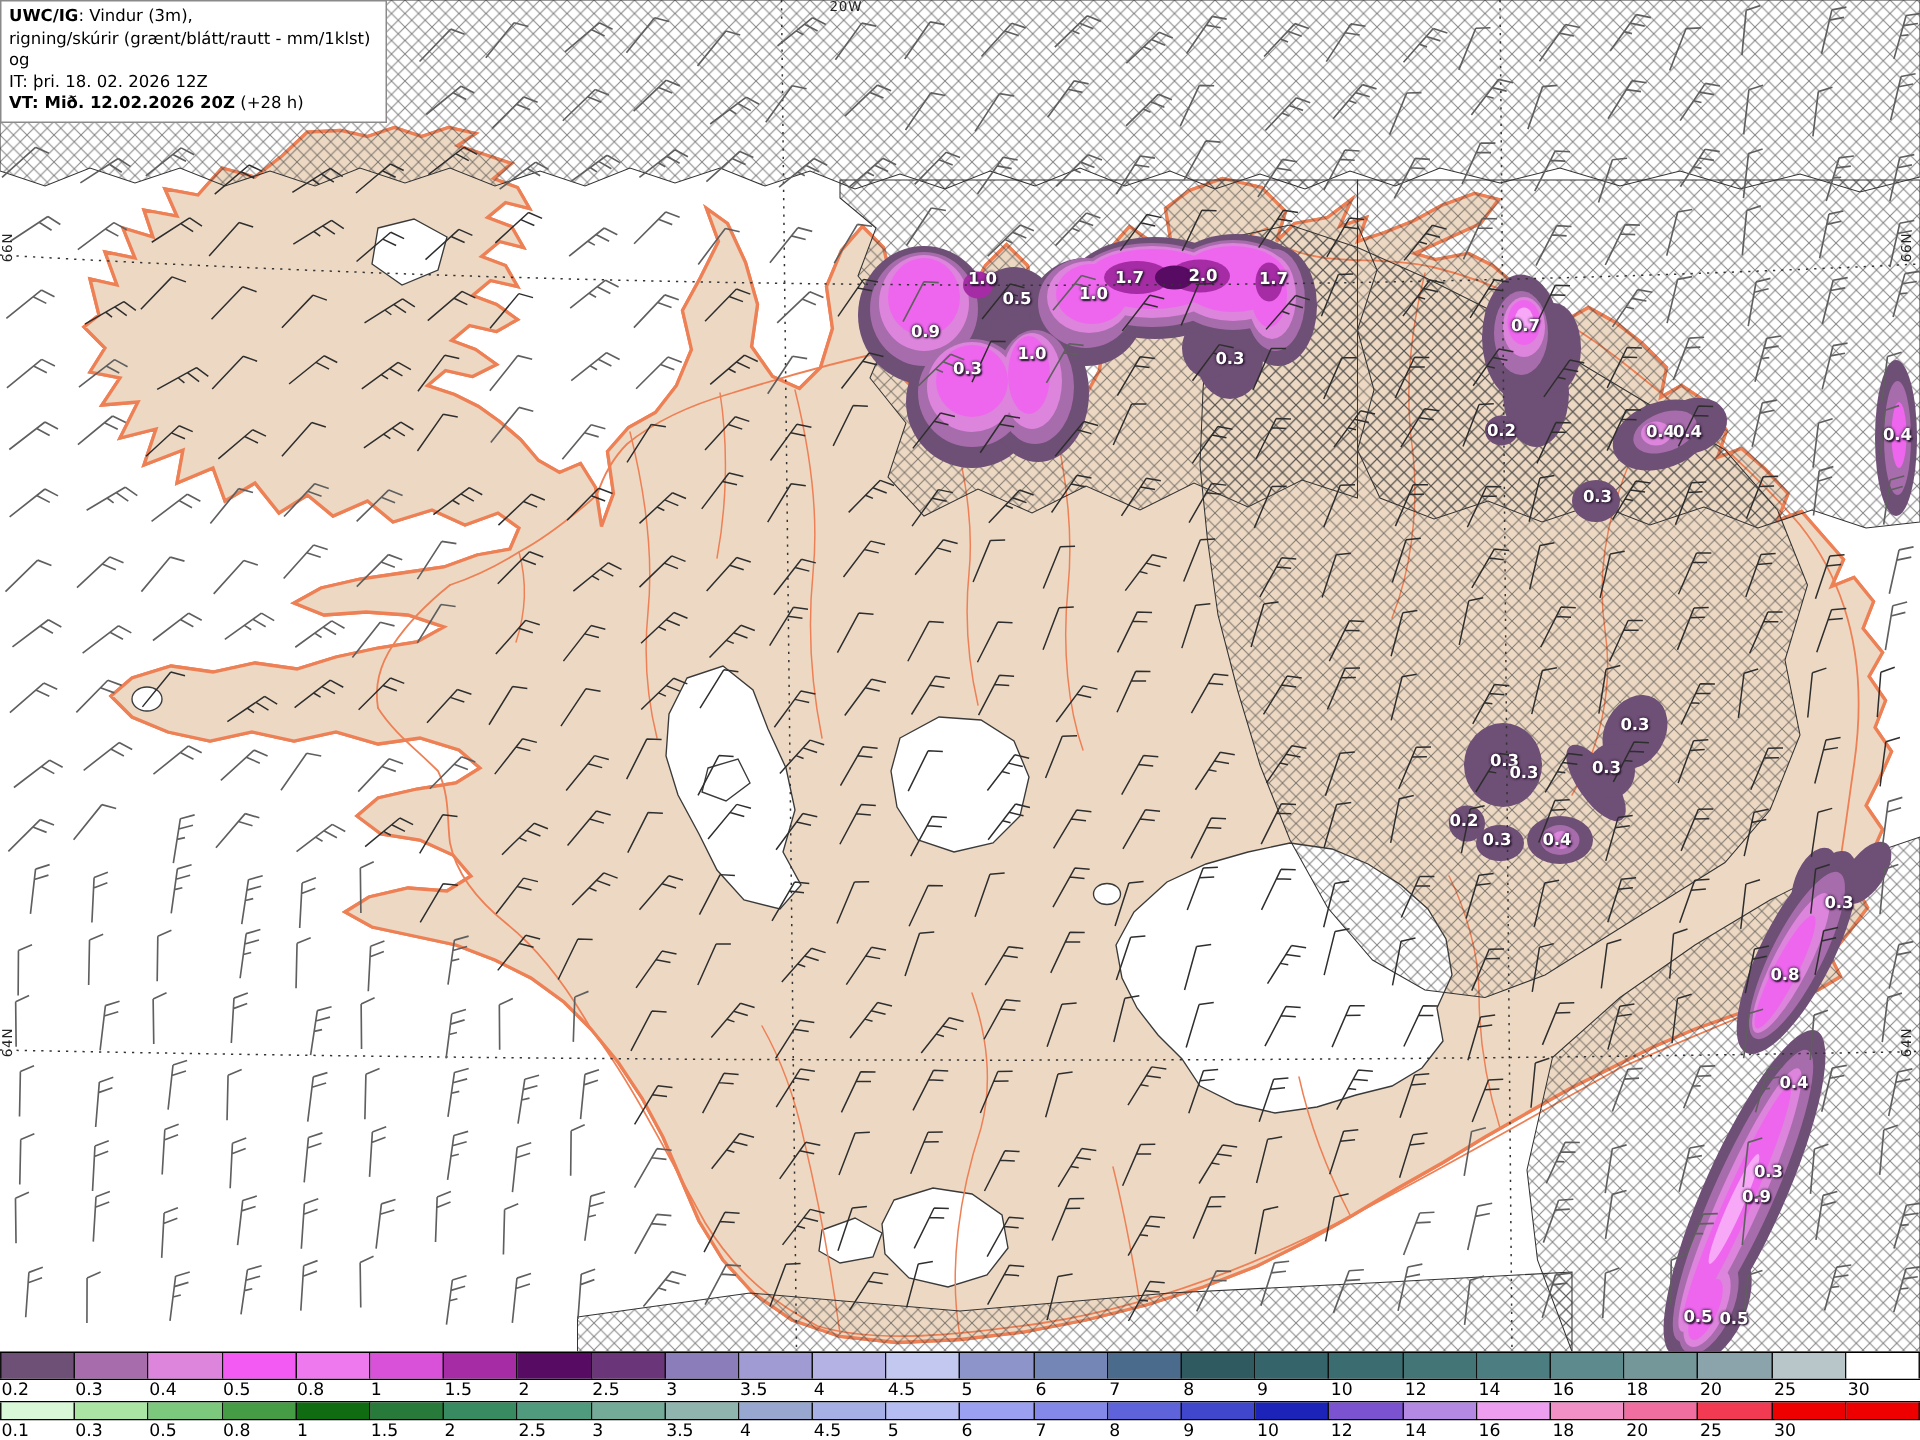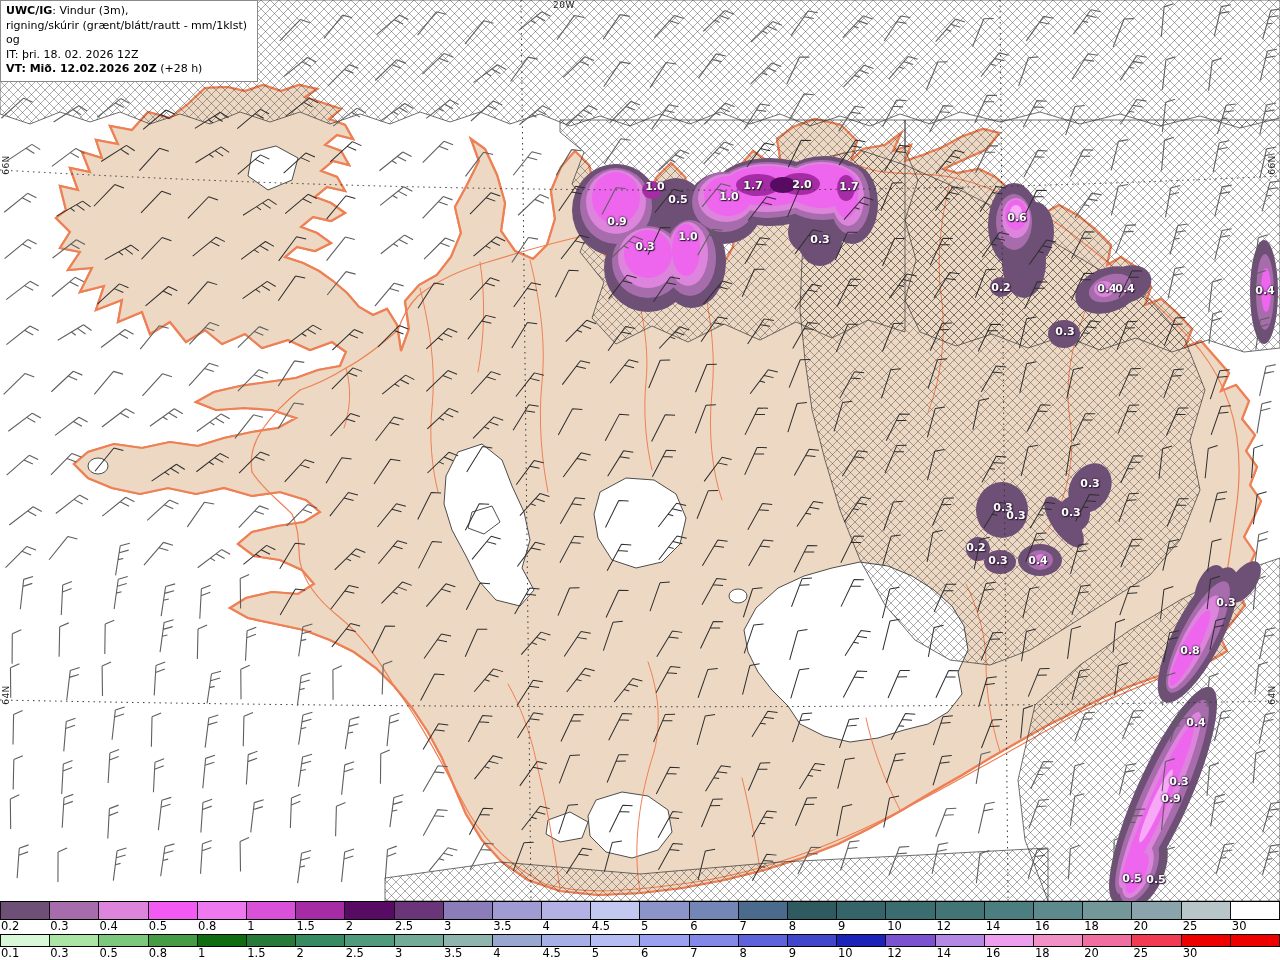--- a/index.html
+++ b/index.html
@@ -755,21 +755,21 @@
         <div class="pv" style="left: 655px; top: 186px;">1.0</div>
         <div class="pv" style="left: 678px; top: 199px;">0.5</div>
         <div class="pv" style="left: 617px; top: 221px;">0.9</div>
         <div class="pv" style="left: 645px; top: 246px;">0.3</div>
         <div class="pv" style="left: 688px; top: 236px;">1.0</div>
         <div class="pv" style="left: 729px; top: 196px;">1.0</div>
         <div class="pv" style="left: 753px; top: 185px;">1.7</div>
         <div class="pv" style="left: 782px; top: 184px; margin-left: 20px;">2.0</div>
         <div class="pv" style="left: 849px; top: 186px;">1.7</div>
         <div class="pv" style="left: 820px; top: 239px;">0.3</div>
-        <div class="pv" style="left: 1017px; top: 217px;">0.6</div>
+        <div class="pv" style="left: 1017px; top: 217px;">0.7</div>
         <div class="pv" style="left: 1001px; top: 287px;">0.2</div>
         <div class="pv" style="left: 1107px; top: 288px;">0.4</div>
         <div class="pv" style="left: 1125px; top: 288px;">0.4</div>
         <div class="pv" style="left: 1065px; top: 331px;">0.3</div>
         <div class="pv" style="left: 1265px; top: 290px;">0.4</div>
         <div class="pv" style="left: 1003px; top: 507px;">0.3</div>
         <div class="pv" style="left: 1016px; top: 515px;">0.3</div>
         <div class="pv" style="left: 1090px; top: 483px;">0.3</div>
         <div class="pv" style="left: 1071px; top: 512px;">0.3</div>
         <div class="pv" style="left: 976px; top: 547px;">0.2</div>

